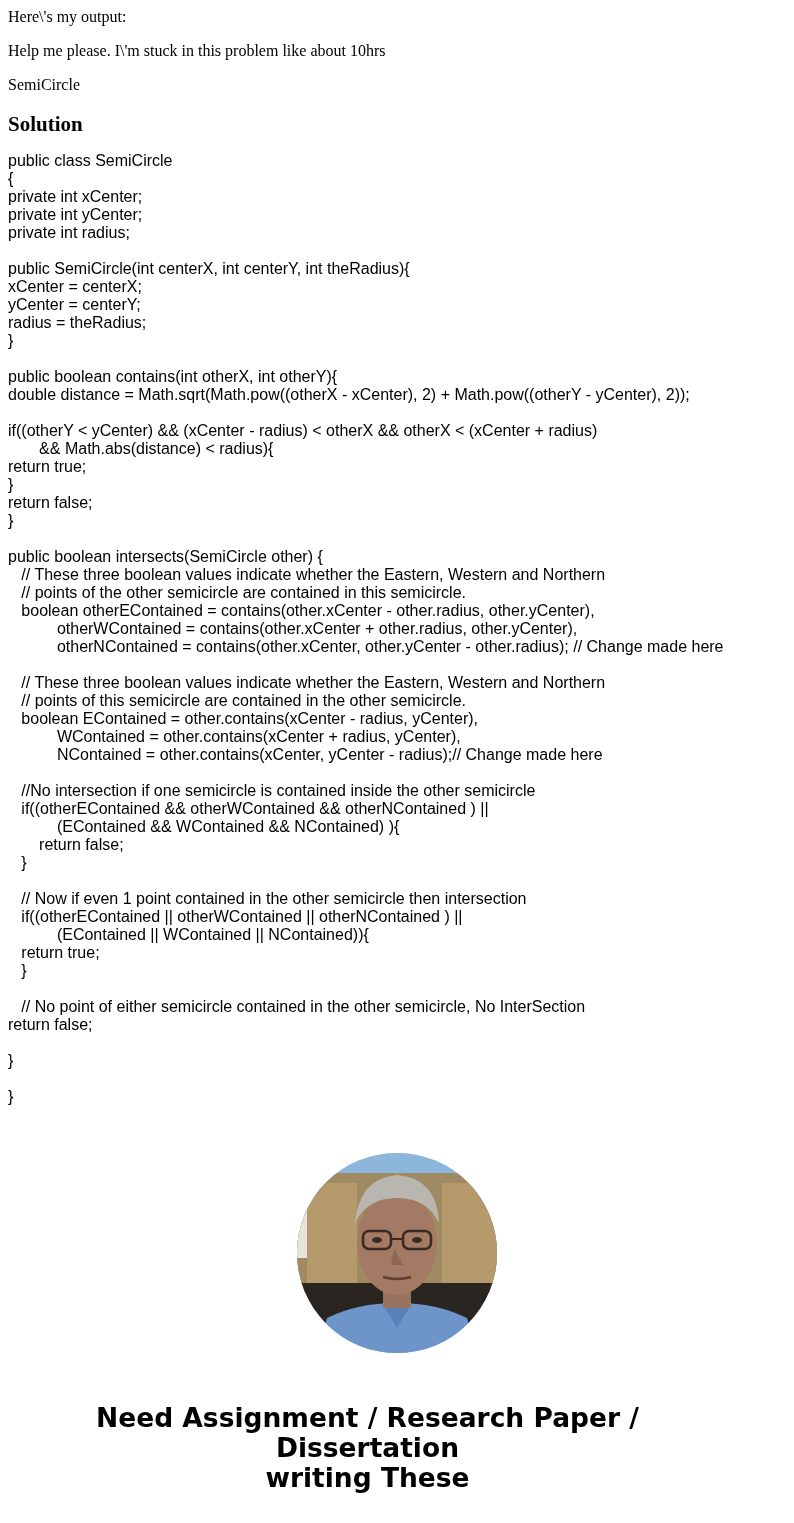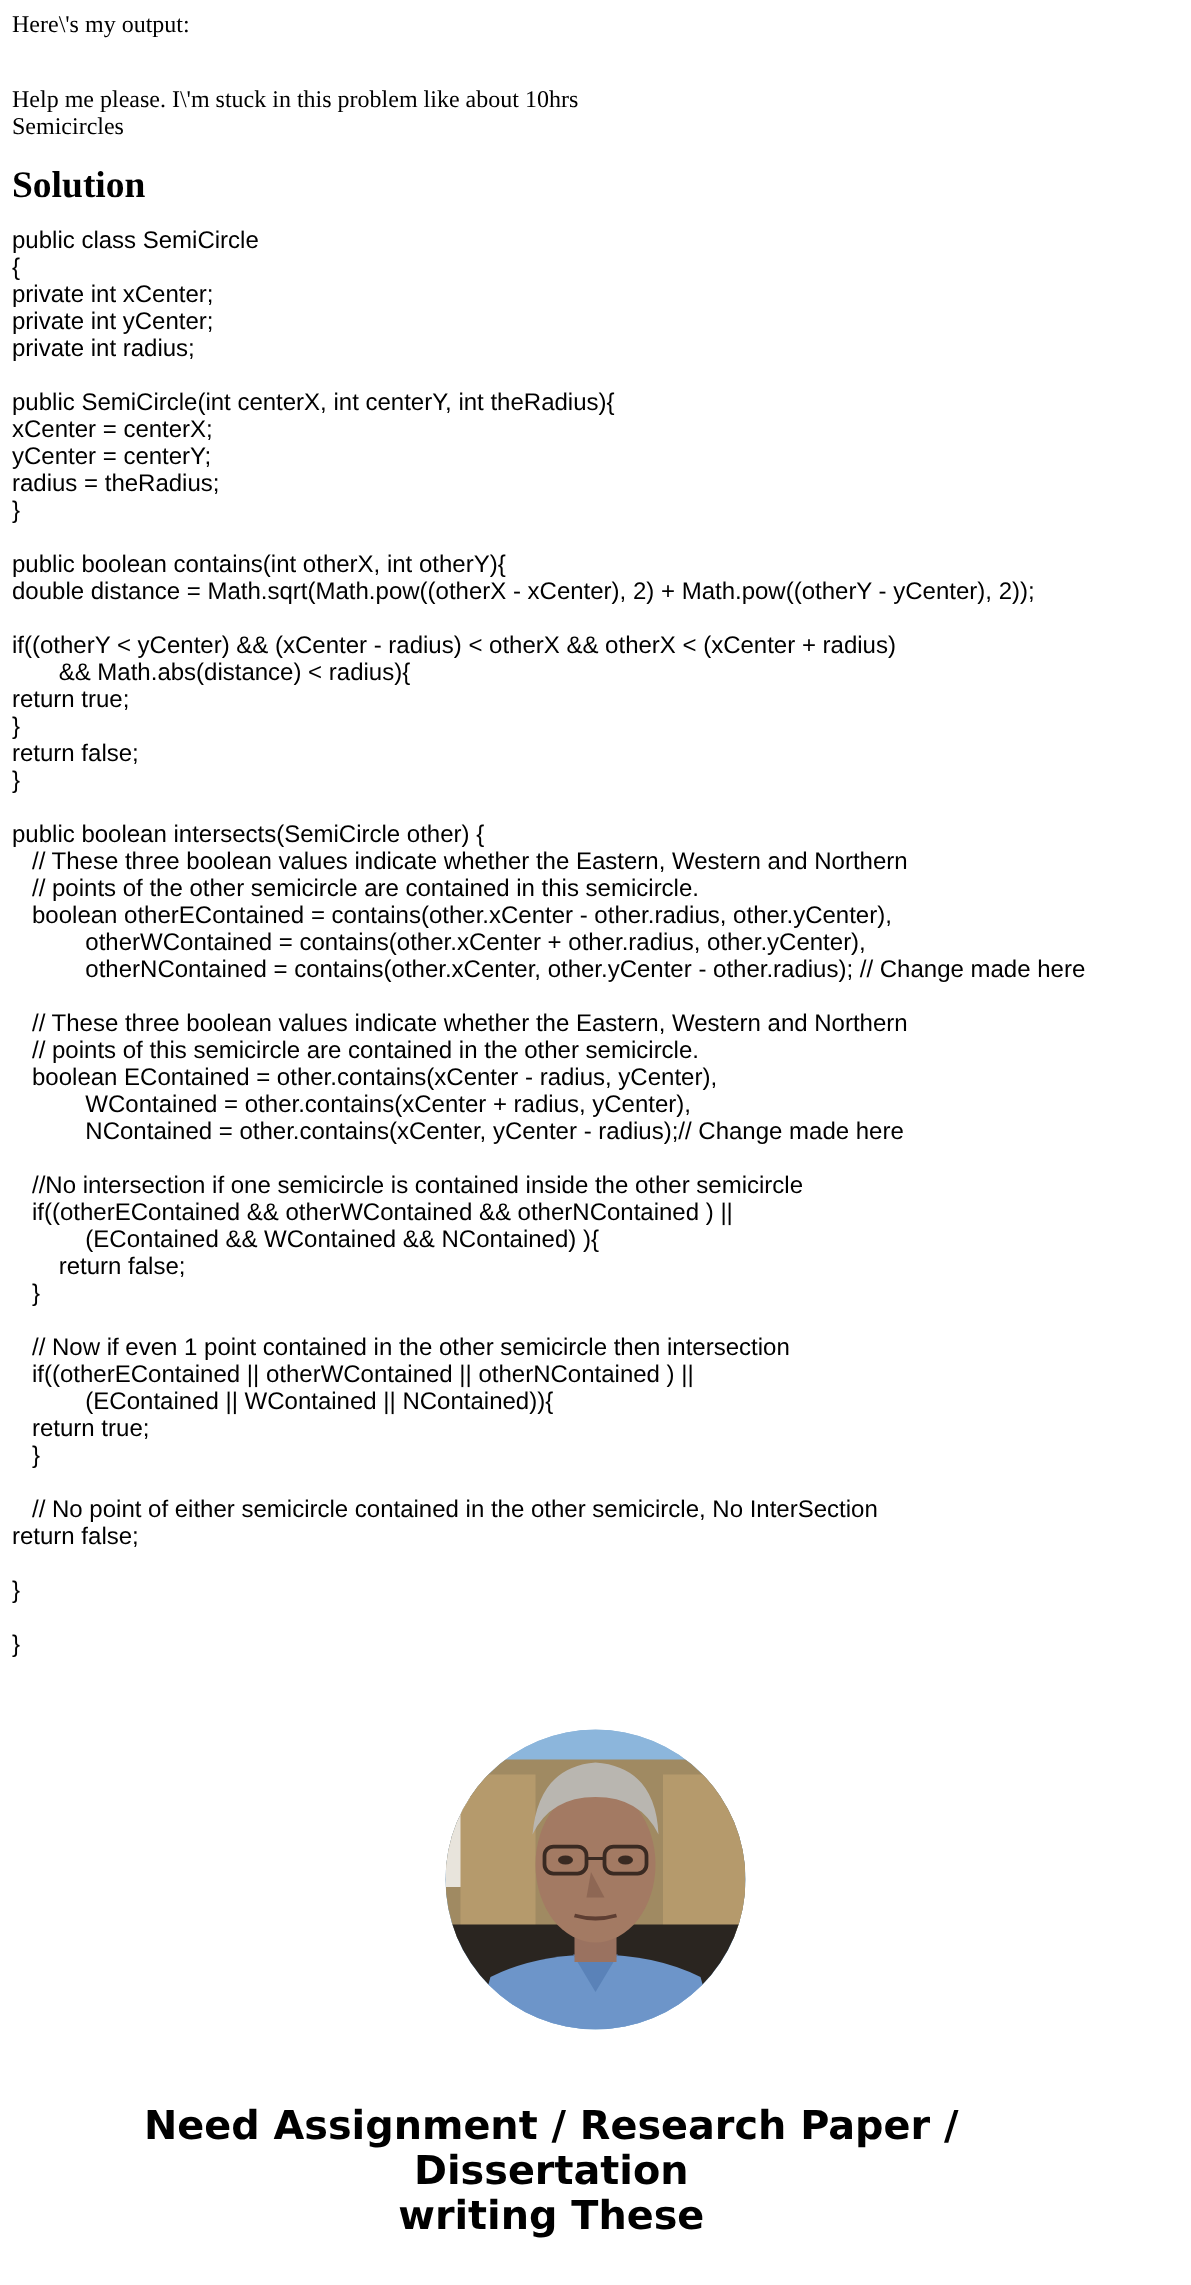--- a/index.html
+++ b/index.html
@@ -8,25 +8,25 @@
     height: 1523px;
     position: relative;
     overflow: hidden;
     font-family: "Liberation Serif", "DejaVu Serif", serif;
     font-size: 16px;
     color: #000000;
   }
   .content { position: absolute; left: 8px; top: 0; right: 8px; }
   .para { margin: 0; position: absolute; left: 0; white-space: nowrap; line-height: 18px; }
   #p1 { top: 8px; }
-  #p2 { top: 42px; margin-top: 16px; }
+  #p2 { top: 42px; }
   #p3 { top: 76px; }
   h3.sol {
     position: absolute; left: 0; top: 113px; margin: 0;
-    font-size: 25px; font-weight: bold; line-height: 22px;
+    font-size: 21px; font-weight: bold; line-height: 22px;
   }
   .code {
     position: absolute; left: 0; top: 152px;
     margin: 0;
     font-family: Liberation Sans, sans-serif;
     font-size: 16px; line-height: 18px;
     white-space: pre;
   }
   .code .ln { display: block; height: 18px; }
   .avatar {
@@ -44,21 +44,21 @@
     color: #000000;
   }
   .promo span { display: block; }
 </style>
 </head>
 <body>
 
 <div class="content">
   <p class="para" id="p1">Here\'s my output:</p>
   <p class="para" id="p2">Help me please. I\'m stuck in this problem like about 10hrs</p>
-  <p class="para" id="p3">Semicircles</p>
+  <p class="para" id="p3">SemiCircle</p>
 
   <h3 class="sol">Solution</h3>
 
   <div class="code" id="code-block"><span class="ln">public class SemiCircle</span><span class="ln">{</span><span class="ln">private int xCenter;</span><span class="ln">private int yCenter;</span><span class="ln">private int radius;</span><span class="ln"></span><span class="ln">public SemiCircle(int centerX, int centerY, int theRadius){</span><span class="ln">xCenter = centerX;</span><span class="ln">yCenter = centerY;</span><span class="ln">radius = theRadius;</span><span class="ln">}</span><span class="ln"></span><span class="ln">public boolean contains(int otherX, int otherY){</span><span class="ln">double distance = Math.sqrt(Math.pow((otherX - xCenter), 2) + Math.pow((otherY - yCenter), 2));</span><span class="ln"></span><span class="ln">if((otherY &lt; yCenter) &amp;&amp; (xCenter - radius) &lt; otherX &amp;&amp; otherX &lt; (xCenter + radius)</span><span class="ln">       &amp;&amp; Math.abs(distance) &lt; radius){</span><span class="ln">return true;</span><span class="ln">}</span><span class="ln">return false;</span><span class="ln">}</span><span class="ln"></span><span class="ln">public boolean intersects(SemiCircle other) {</span><span class="ln">   // These three boolean values indicate whether the Eastern, Western and Northern</span><span class="ln">   // points of the other semicircle are contained in this semicircle.</span><span class="ln">   boolean otherEContained = contains(other.xCenter - other.radius, other.yCenter),</span><span class="ln">           otherWContained = contains(other.xCenter + other.radius, other.yCenter),</span><span class="ln">           otherNContained = contains(other.xCenter, other.yCenter - other.radius); // Change made here</span><span class="ln"></span><span class="ln">   // These three boolean values indicate whether the Eastern, Western and Northern</span><span class="ln">   // points of this semicircle are contained in the other semicircle.</span><span class="ln">   boolean EContained = other.contains(xCenter - radius, yCenter),</span><span class="ln">           WContained = other.contains(xCenter + radius, yCenter),</span><span class="ln">           NContained = other.contains(xCenter, yCenter - radius);// Change made here</span><span class="ln"></span><span class="ln">   //No intersection if one semicircle is contained inside the other semicircle</span><span class="ln">   if((otherEContained &amp;&amp; otherWContained &amp;&amp; otherNContained ) ||</span><span class="ln">           (EContained &amp;&amp; WContained &amp;&amp; NContained) ){</span><span class="ln">       return false;</span><span class="ln">   }</span><span class="ln"></span><span class="ln">   // Now if even 1 point contained in the other semicircle then intersection</span><span class="ln">   if((otherEContained || otherWContained || otherNContained ) ||</span><span class="ln">           (EContained || WContained || NContained)){</span><span class="ln">   return true;</span><span class="ln">   }</span><span class="ln"></span><span class="ln">   // No point of either semicircle contained in the other semicircle, No InterSection</span><span class="ln">return false;</span><span class="ln"></span><span class="ln">}</span><span class="ln"></span><span class="ln">}</span></div>
 </div>
 
 <div class="avatar">
   <svg width="200" height="200" viewBox="0 0 200 200">
     <rect x="0" y="0" width="200" height="200" fill="#8cb6dc"></rect>
     <rect x="0" y="20" width="200" height="120" fill="#a08a62"></rect>

